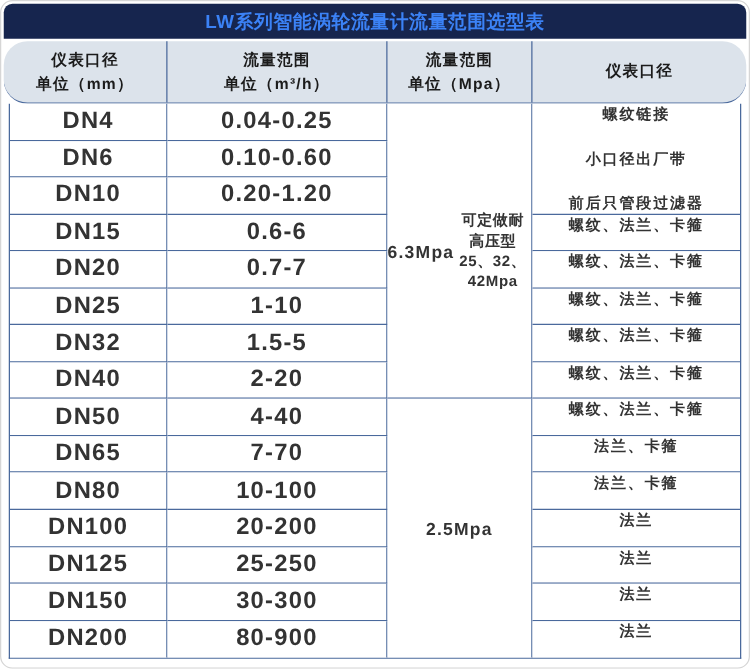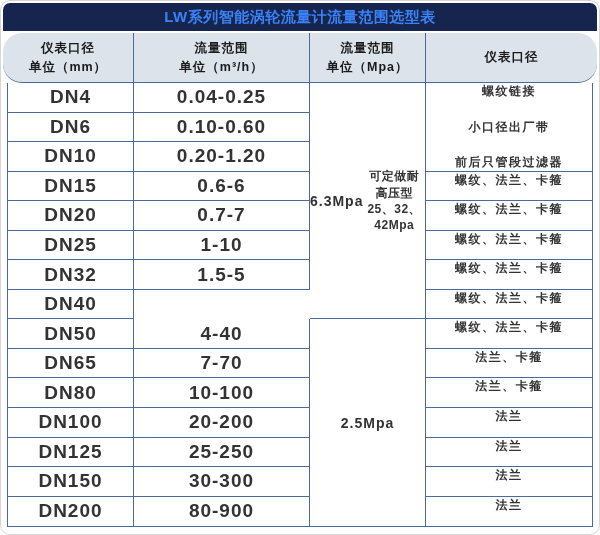--- a/index.html
+++ b/index.html
@@ -129,20 +129,21 @@
     <div class="cell col1 r14 dn-cell">DN150</div>
     <div class="cell col1 r15 dn-cell last-row">DN200</div>
 
     <div class="cell col2 r1 flow-cell">0.04-0.25</div>
     <div class="cell col2 r2 flow-cell">0.10-0.60</div>
     <div class="cell col2 r3 flow-cell">0.20-1.20</div>
     <div class="cell col2 r4 flow-cell">0.6-6</div>
     <div class="cell col2 r5 flow-cell">0.7-7</div>
     <div class="cell col2 r6 flow-cell">1-10</div>
     <div class="cell col2 r7 flow-cell">1.5-5</div>
+    <div class="cell col2 r8 flow-cell">2-20</div>
     <div class="cell col2 r9 flow-cell">4-40</div>
     <div class="cell col2 r10 flow-cell">7-70</div>
     <div class="cell col2 r11 flow-cell">10-100</div>
     <div class="cell col2 r12 flow-cell">20-200</div>
     <div class="cell col2 r13 flow-cell">25-250</div>
     <div class="cell col2 r14 flow-cell">30-300</div>
     <div class="cell col2 r15 flow-cell last-row">80-900</div>
 
     <div class="cell col3 pressure-cell" style="grid-row:1 / span 8;">
       <div class="pressure-label">6.3Mpa</div>

